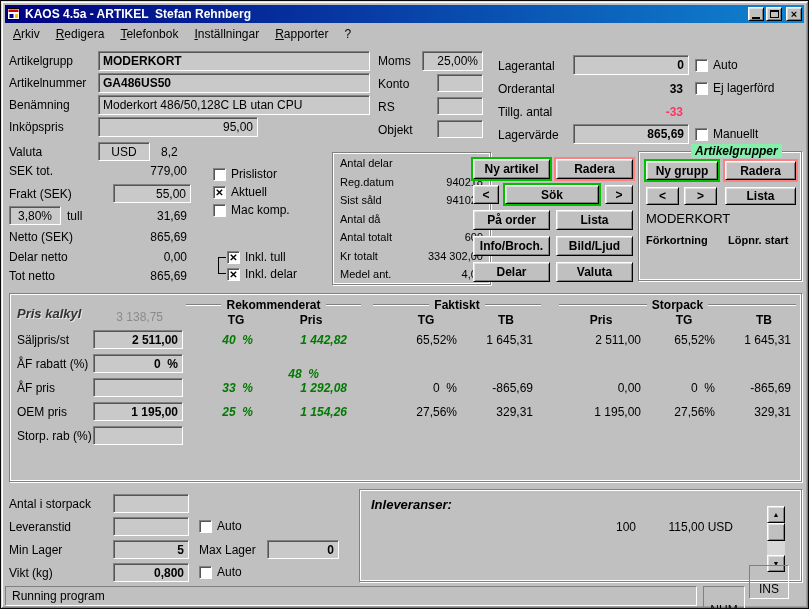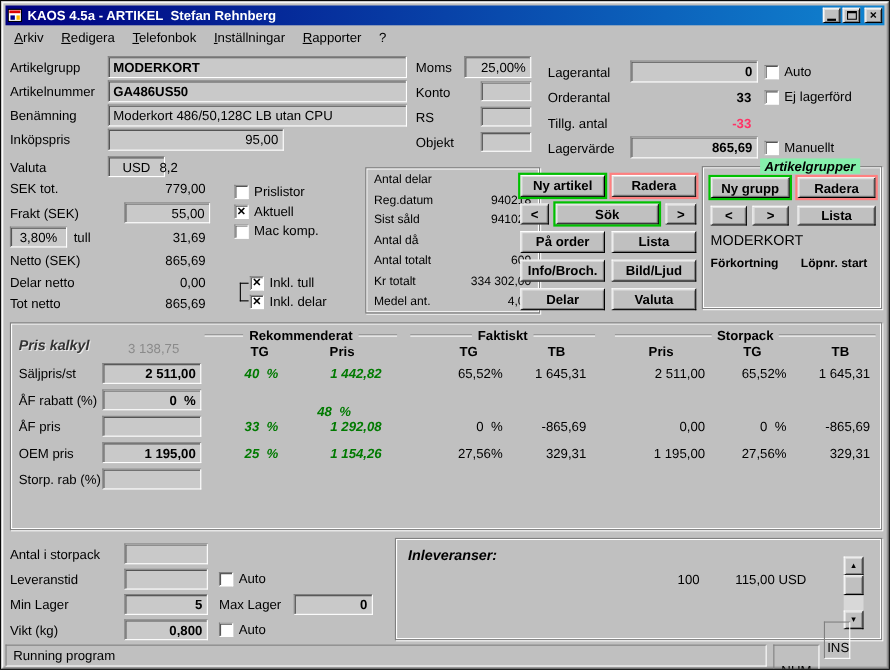--- a/index.html
+++ b/index.html
@@ -154,21 +154,21 @@
   <div class="field" style="left:97px;top:72px;width:272px"><span class="bold">GA486US50</span></div>
 
   <span class="lbl" style="left:8px;top:97px">Benämning</span>
   <div class="field" style="left:97px;top:94px;width:272px"><span>Moderkort 486/50,128C LB utan CPU</span></div>
 
   <span class="lbl" style="left:8px;top:119px">Inköpspris</span>
   <div class="field f-right" style="left:97px;top:116px;width:160px"><span>95,00</span></div>
 
   <span class="lbl" style="left:8px;top:144px">Valuta</span>
   <div class="field f-center" style="left:97px;top:141px;width:52px;height:19px"><span>USD</span></div>
-  <span class="lbl" style="left:144px;top:144px">8,2</span>
+  <span class="lbl" style="left:160px;top:144px">8,2</span>
 
   <span class="lbl" style="left:8px;top:163px">SEK tot.</span>
   <span class="flatval" style="left:116px;top:163px;width:70px">779,00</span>
 
   <span class="lbl" style="left:8px;top:186px">Frakt (SEK)</span>
   <div class="field f-right" style="left:112px;top:183px;width:78px;height:19px"><span>55,00</span></div>
 
   <div class="field f-center" style="left:8px;top:205px;width:52px;height:19px"><span>3,80%</span></div>
   <span class="lbl" style="left:66px;top:208px">tull</span>
   <span class="flatval" style="left:116px;top:208px;width:70px">31,69</span>
@@ -412,15 +412,15 @@
         <span>▲</span>
       </div>
     <div class="sb-thumb"></div>
     <div class="sb-btn" style="top:49px">
         <span>▼</span>
       </div>
   </div>
 
   <div class="status-cell" style="left:4px;top:585px;width:692px">Running program</div>
   <div class="status-cell sc-center" style="left:702px;top:585px;width:42px">NUM</div>
-  <div class="status-cell sc-center" style="left:748px;top:564px;width:24px">INS</div>
+  <div class="status-cell sc-center" style="left:748px;top:564px;width:40px">INS</div>
 
 </div>
 
 </body></html>

